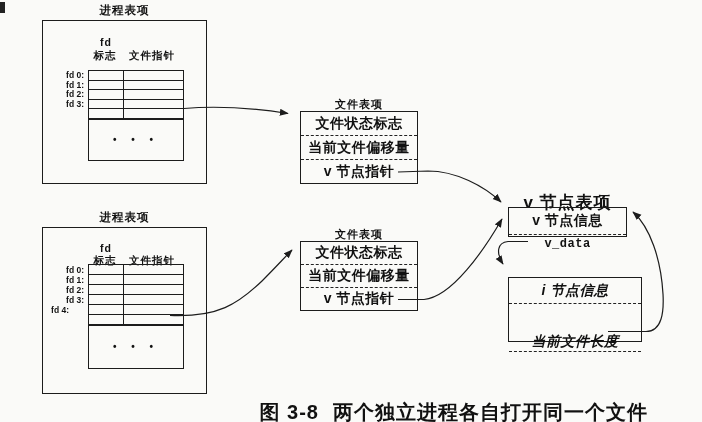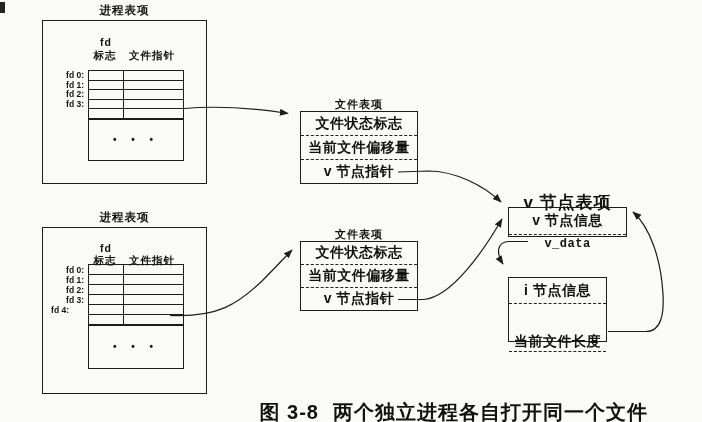--- a/index.html
+++ b/index.html
@@ -153,21 +153,21 @@
     <div class="rec-row sep-dashed" style="height:23px;">当前文件偏移量</div>
     <div class="rec-row" style="height:22px;">v 节点指针</div>
   </div>
 
   <div class="box-title" style="left:508px; top:191px; width:119px; font-size:17px;">v 节点表项</div>
   <div class="rec-table" style="left:508px; top:207px; width:119px; height:30px;">
     <div class="rec-row sep-dashed" style="height:27px;">v 节点信息</div>
     <div class="rec-row mono" style="height:17px;">v_data</div>
   </div>
 
-  <div class="rec-table" style="left:508px; top:277px; width:99px; height:65px;">
+  <div class="rec-table" style="left:508px; top:277px; width:134px; height:65px;font-style:italic;">
     <div class="rec-row sep-dashed" style="height:26px;">i 节点信息</div>
     <div class="rec-row sep-dashed" style="height:20px;margin-top:28px;">当前文件长度</div>
   </div>
 
   <div class="caption">
     <span>图 3-8</span><span class="cap-text">两个独立进程各自打开同一个文件</span>
   </div>
 
 </div>
 

